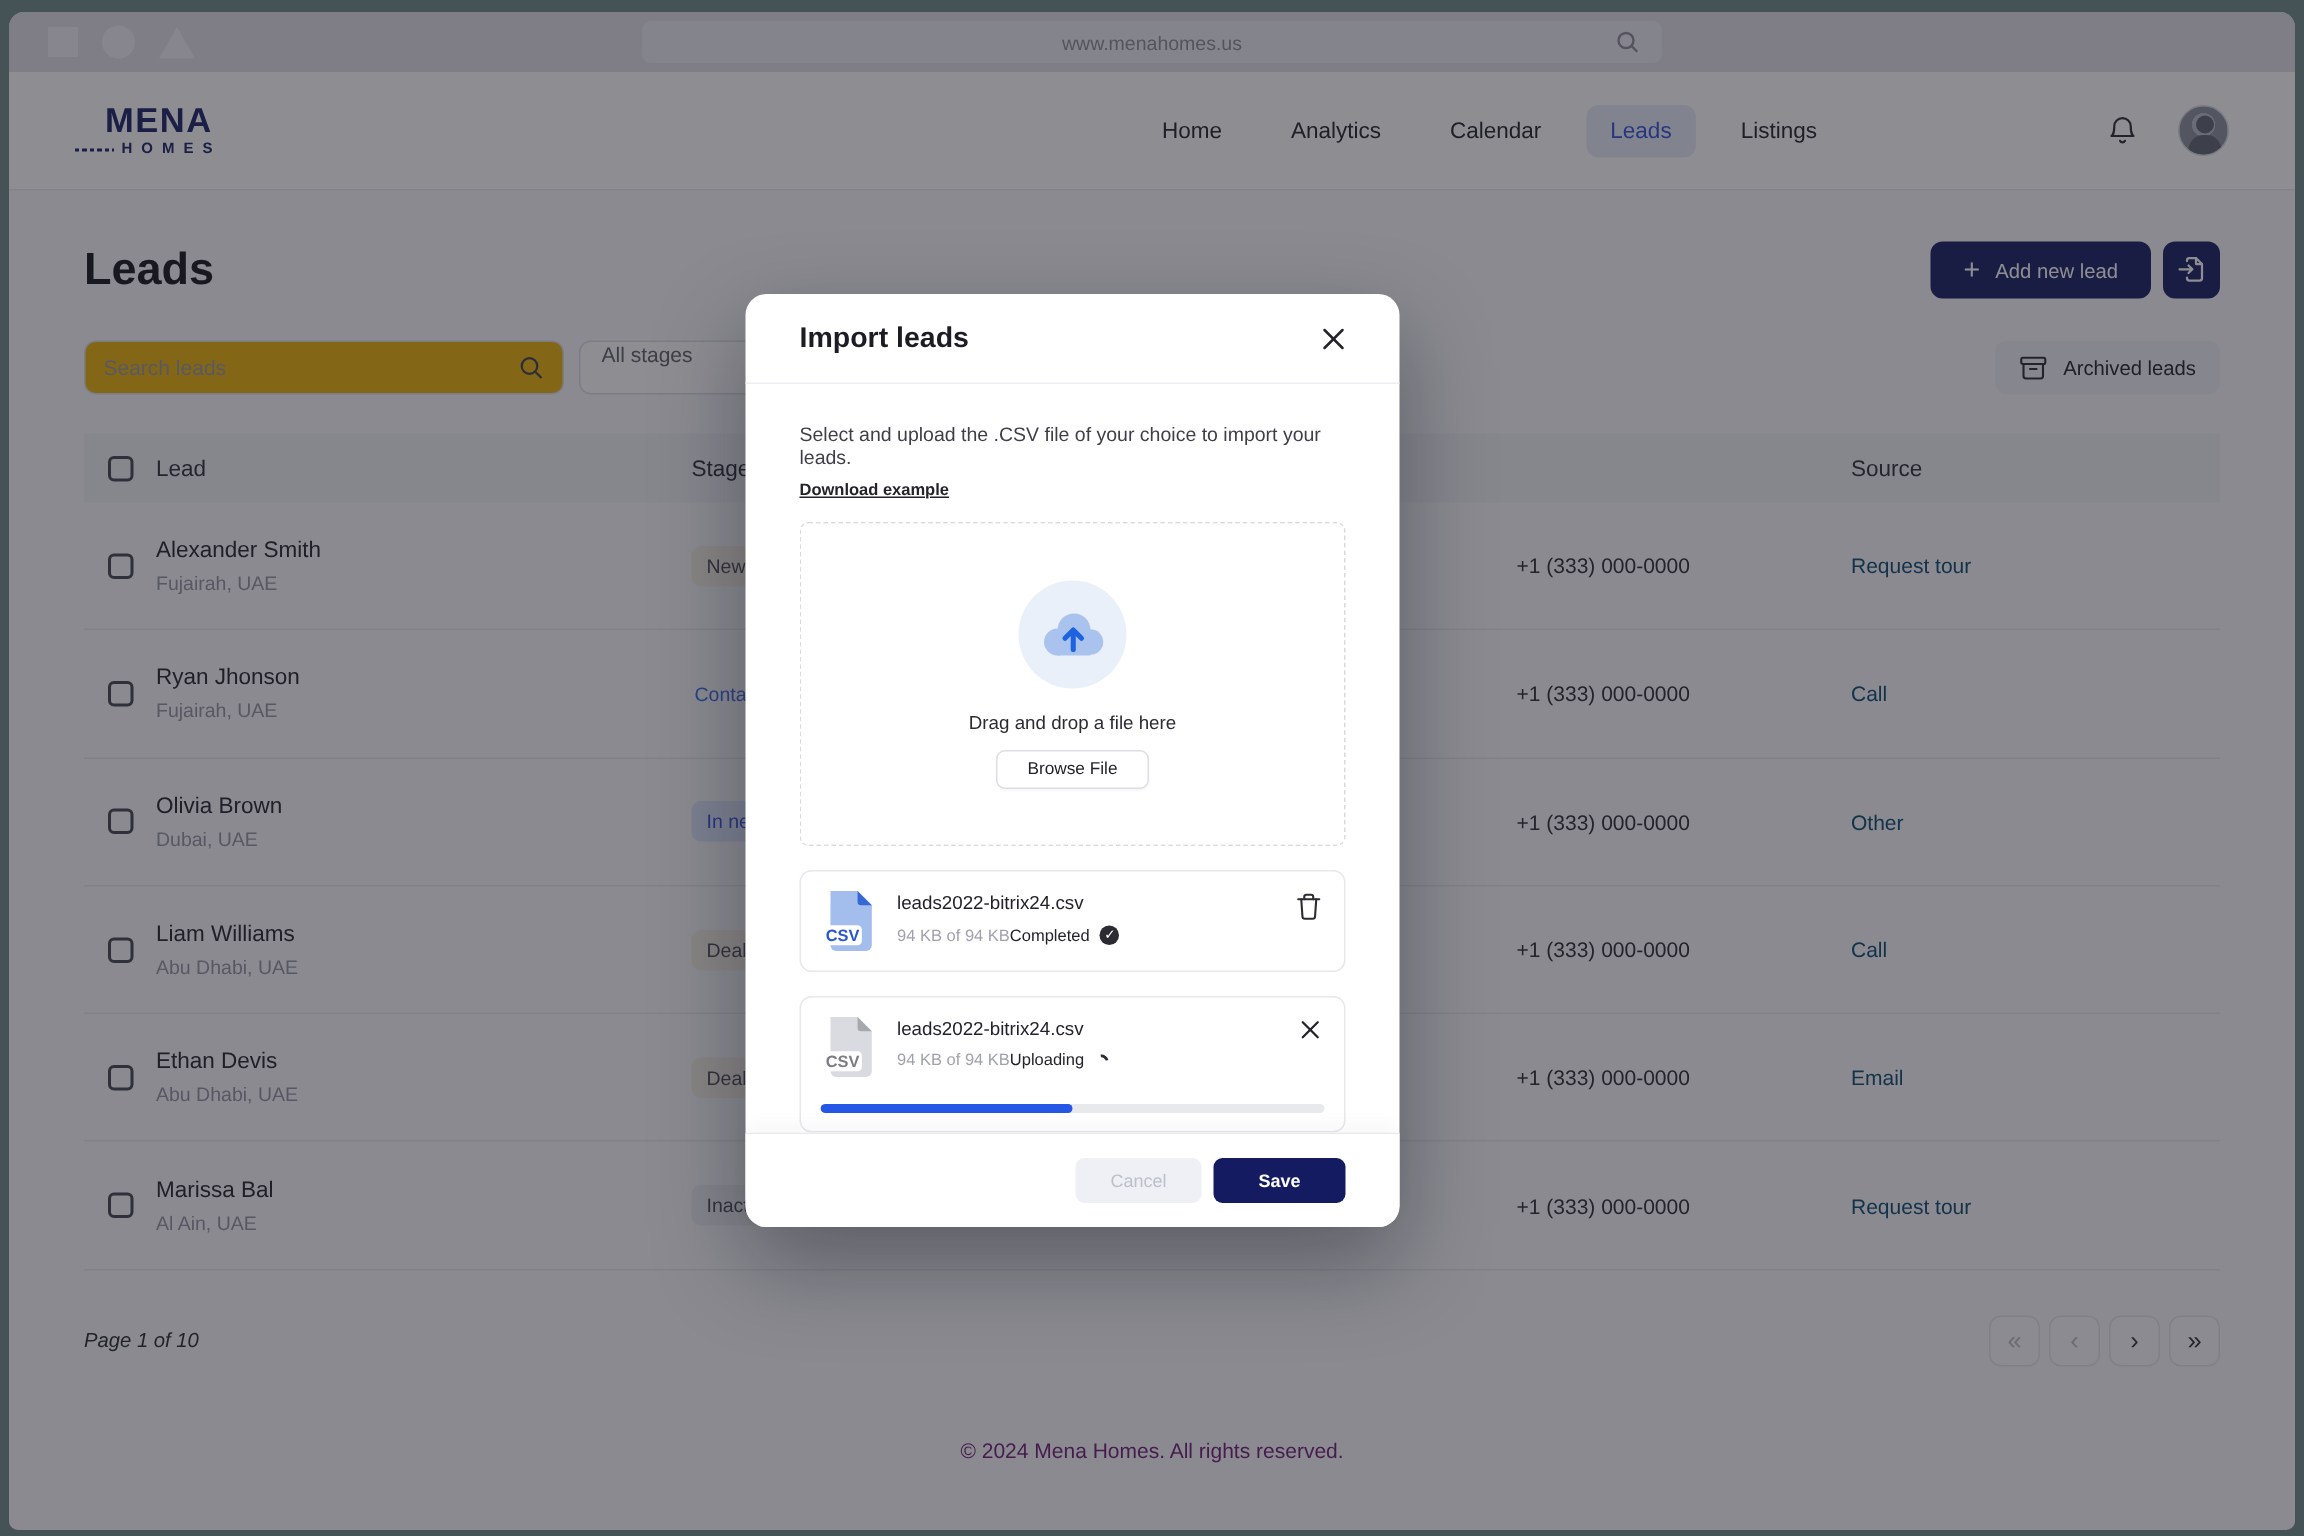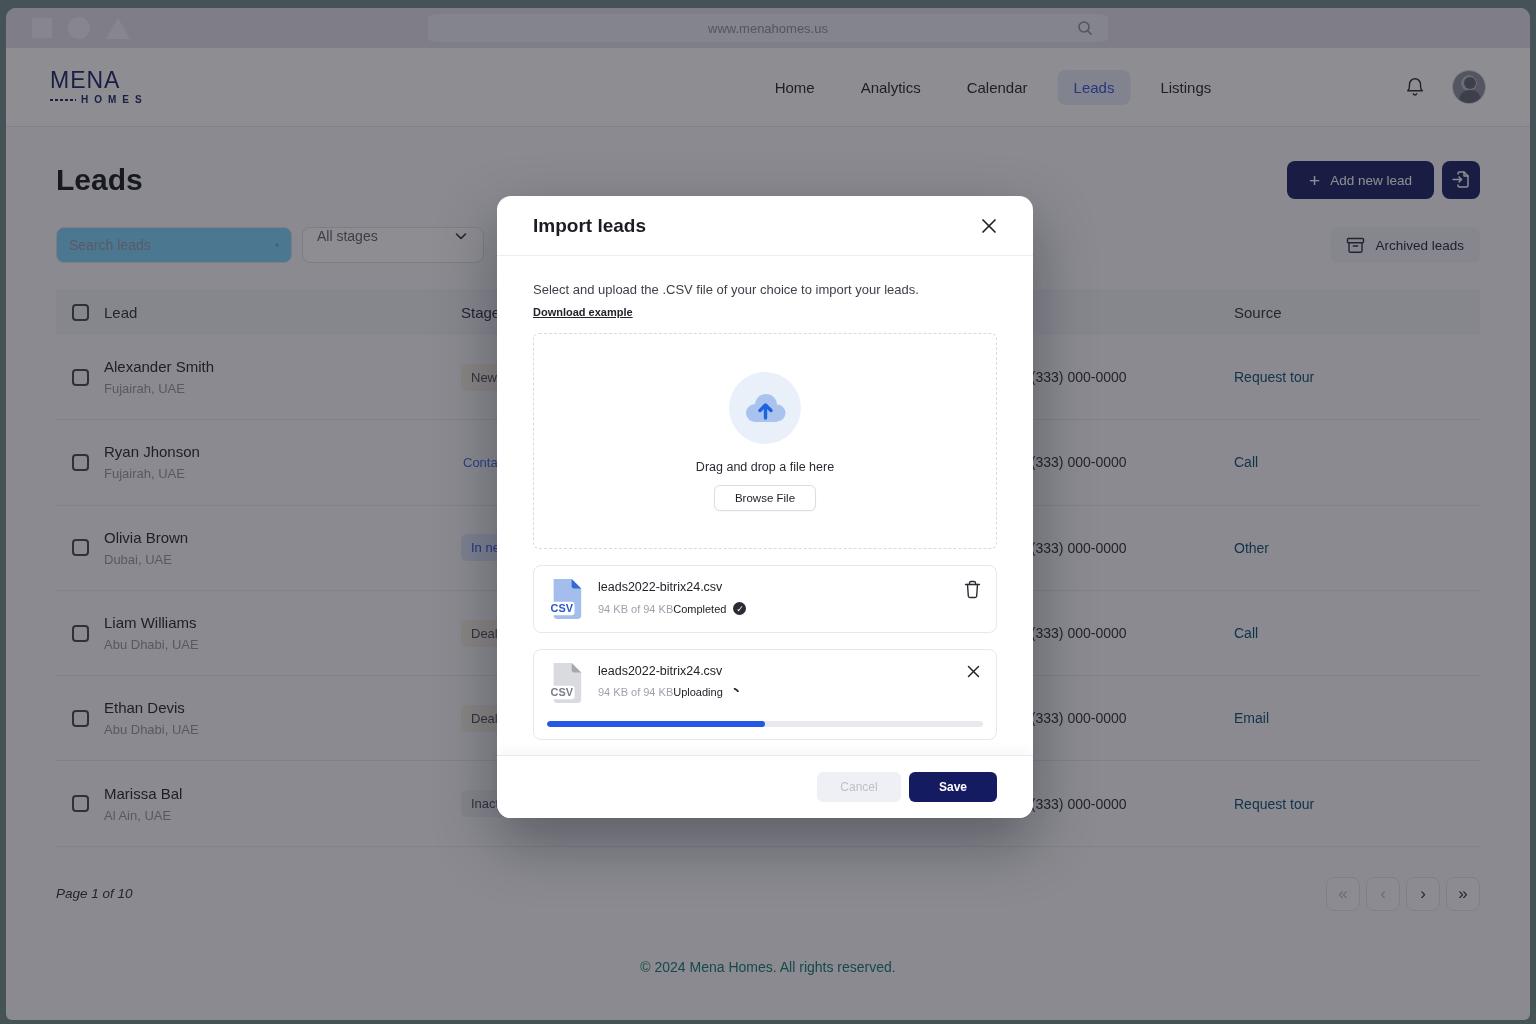--- a/index.html
+++ b/index.html
@@ -29,21 +29,21 @@
     display: flex; align-items: center; justify-content: center;
     font-size: 13px; color: #8e8d97;
   }
   .url-bar .mag { position: absolute; right: 14px; top: 5px; }
   
   .app-header {
     height: 79px; background: #ffffff; border-bottom: 1px solid #e9e9ef;
     display: flex; align-items: center; padding: 0 44px; position: relative;
   }
   .logo { line-height: 1; }
-  .logo-top { font-size: 23px; font-weight: 400; letter-spacing: 1px; color: #1b2164; }
+  .logo-top { font-size: 23px; font-weight: 700; letter-spacing: 1px; color: #1b2164; margin-left: 20px; }
   .logo-bottom { display: flex; align-items: center; gap: 5px; margin-top: 3px; }
   .logo-line { width: 26px; height: 2px; background: repeating-linear-gradient(90deg,#1b2164 0 3px,transparent 3px 5px); }
   .logo-bottom span { font-size: 10px; font-weight: 700; letter-spacing: 6px; color: #1b2164; }
   .main-nav {
     position: absolute; left: 50%; top: 0; height: 100%; transform: translateX(-2%);
     display: flex; align-items: center; gap: 14px;
   }
   .nav-item { font-size: 15px; color: #23232b; padding: 9px 16px; border-radius: 8px; cursor: pointer; white-space: nowrap; }
   .nav-item.active { background: #e7ecf8; color: #3450d8; font-weight: 500; }
   .header-right { margin-left: auto; display: flex; align-items: center; gap: 26px; }
@@ -64,21 +64,21 @@
     height: 38px; padding: 0 22px; font-size: 13.5px; font-family: inherit;
     display: flex; align-items: center; gap: 10px; cursor: pointer;
   }
   .btn-navy .plus { font-size: 19px; font-weight: 300; line-height: 1; }
   .btn-icon-navy {
     width: 38px; height: 38px; background: #161c61; border: none; border-radius: 8px;
     display: flex; align-items: center; justify-content: center; cursor: pointer;
   }
   .filter-row { margin-top: 28px; display: flex; gap: 10px; align-items: center; }
   .search-box {
-    width: 236px; height: 36px; background: #7dd3fc; border: 1px solid #dcdee4; border-radius: 8px;
+    width: 320px; height: 36px; background: #eab308; border: 1px solid #dcdee4; border-radius: 8px;
     display: flex; align-items: center; padding: 0 12px; gap: 25px;
   }
   .search-box input {
     border: none; outline: none; flex: 1; font-size: 14px; font-family: inherit;
     color: #3f3f49; background: transparent;
   }
   .search-box input::placeholder { color: #9597a1; }
   .select-box {
     width: 182px; height: 36px; background: #fff; border: 1px solid #dcdee4; border-radius: 8px;
     display: flex; padding: 0 14px; font-size: 14px; color: #5f6069; cursor: pointer;
@@ -111,25 +111,25 @@
   
   .pag-row { margin-top: 30px; display: flex; align-items: center; }
   .pag-label { font-size: 13.5px; color: #2b2b33; font-style: italic; }
   .pag-btns { margin-left: auto; display: flex; gap: 6px; }
   .pag-btn {
     width: 34px; height: 34px; border-radius: 8px; background: #fbfbfd; border: 1px solid #e4e4ea;
     font-size: 17px; display: flex; align-items: center; justify-content: center;
     color: #33333d; cursor: pointer; font-family: inherit;
   }
   .pag-btn.disabled { color: #b9bac3; }
-  .site-footer { margin-top: 48px; text-align: center; font-size: 14px; color: #0f766e; }
+  .site-footer { margin-top: 48px; text-align: center; font-size: 14px; color: #701a75; }
   
   .overlay { position: absolute; inset: 0; background: rgba(27,27,38,0.5); z-index: 5; }
   .modal {
-    position: absolute; left: 497px; top: 196px; width: 536px; height: 622px;
+    position: absolute; left: 497px; top: 196px; width: 436px; height: 622px;
     background: #fff; border-radius: 14px; z-index: 10;
     box-shadow: 0 24px 60px rgba(10,10,25,0.35);
     display: flex; flex-direction: column;
   }
   .modal-header {
     height: 60px; display: flex; align-items: center; padding: 0 30px 0 36px;
     border-bottom: 1px solid #eceef1; flex: 0 0 auto;
   }
   .modal-title { font-size: 19px; font-weight: 600; color: #1c1c24; }
   .modal-close { margin-left: auto; background: none; border: none; cursor: pointer; padding: 4px; display: flex; }

